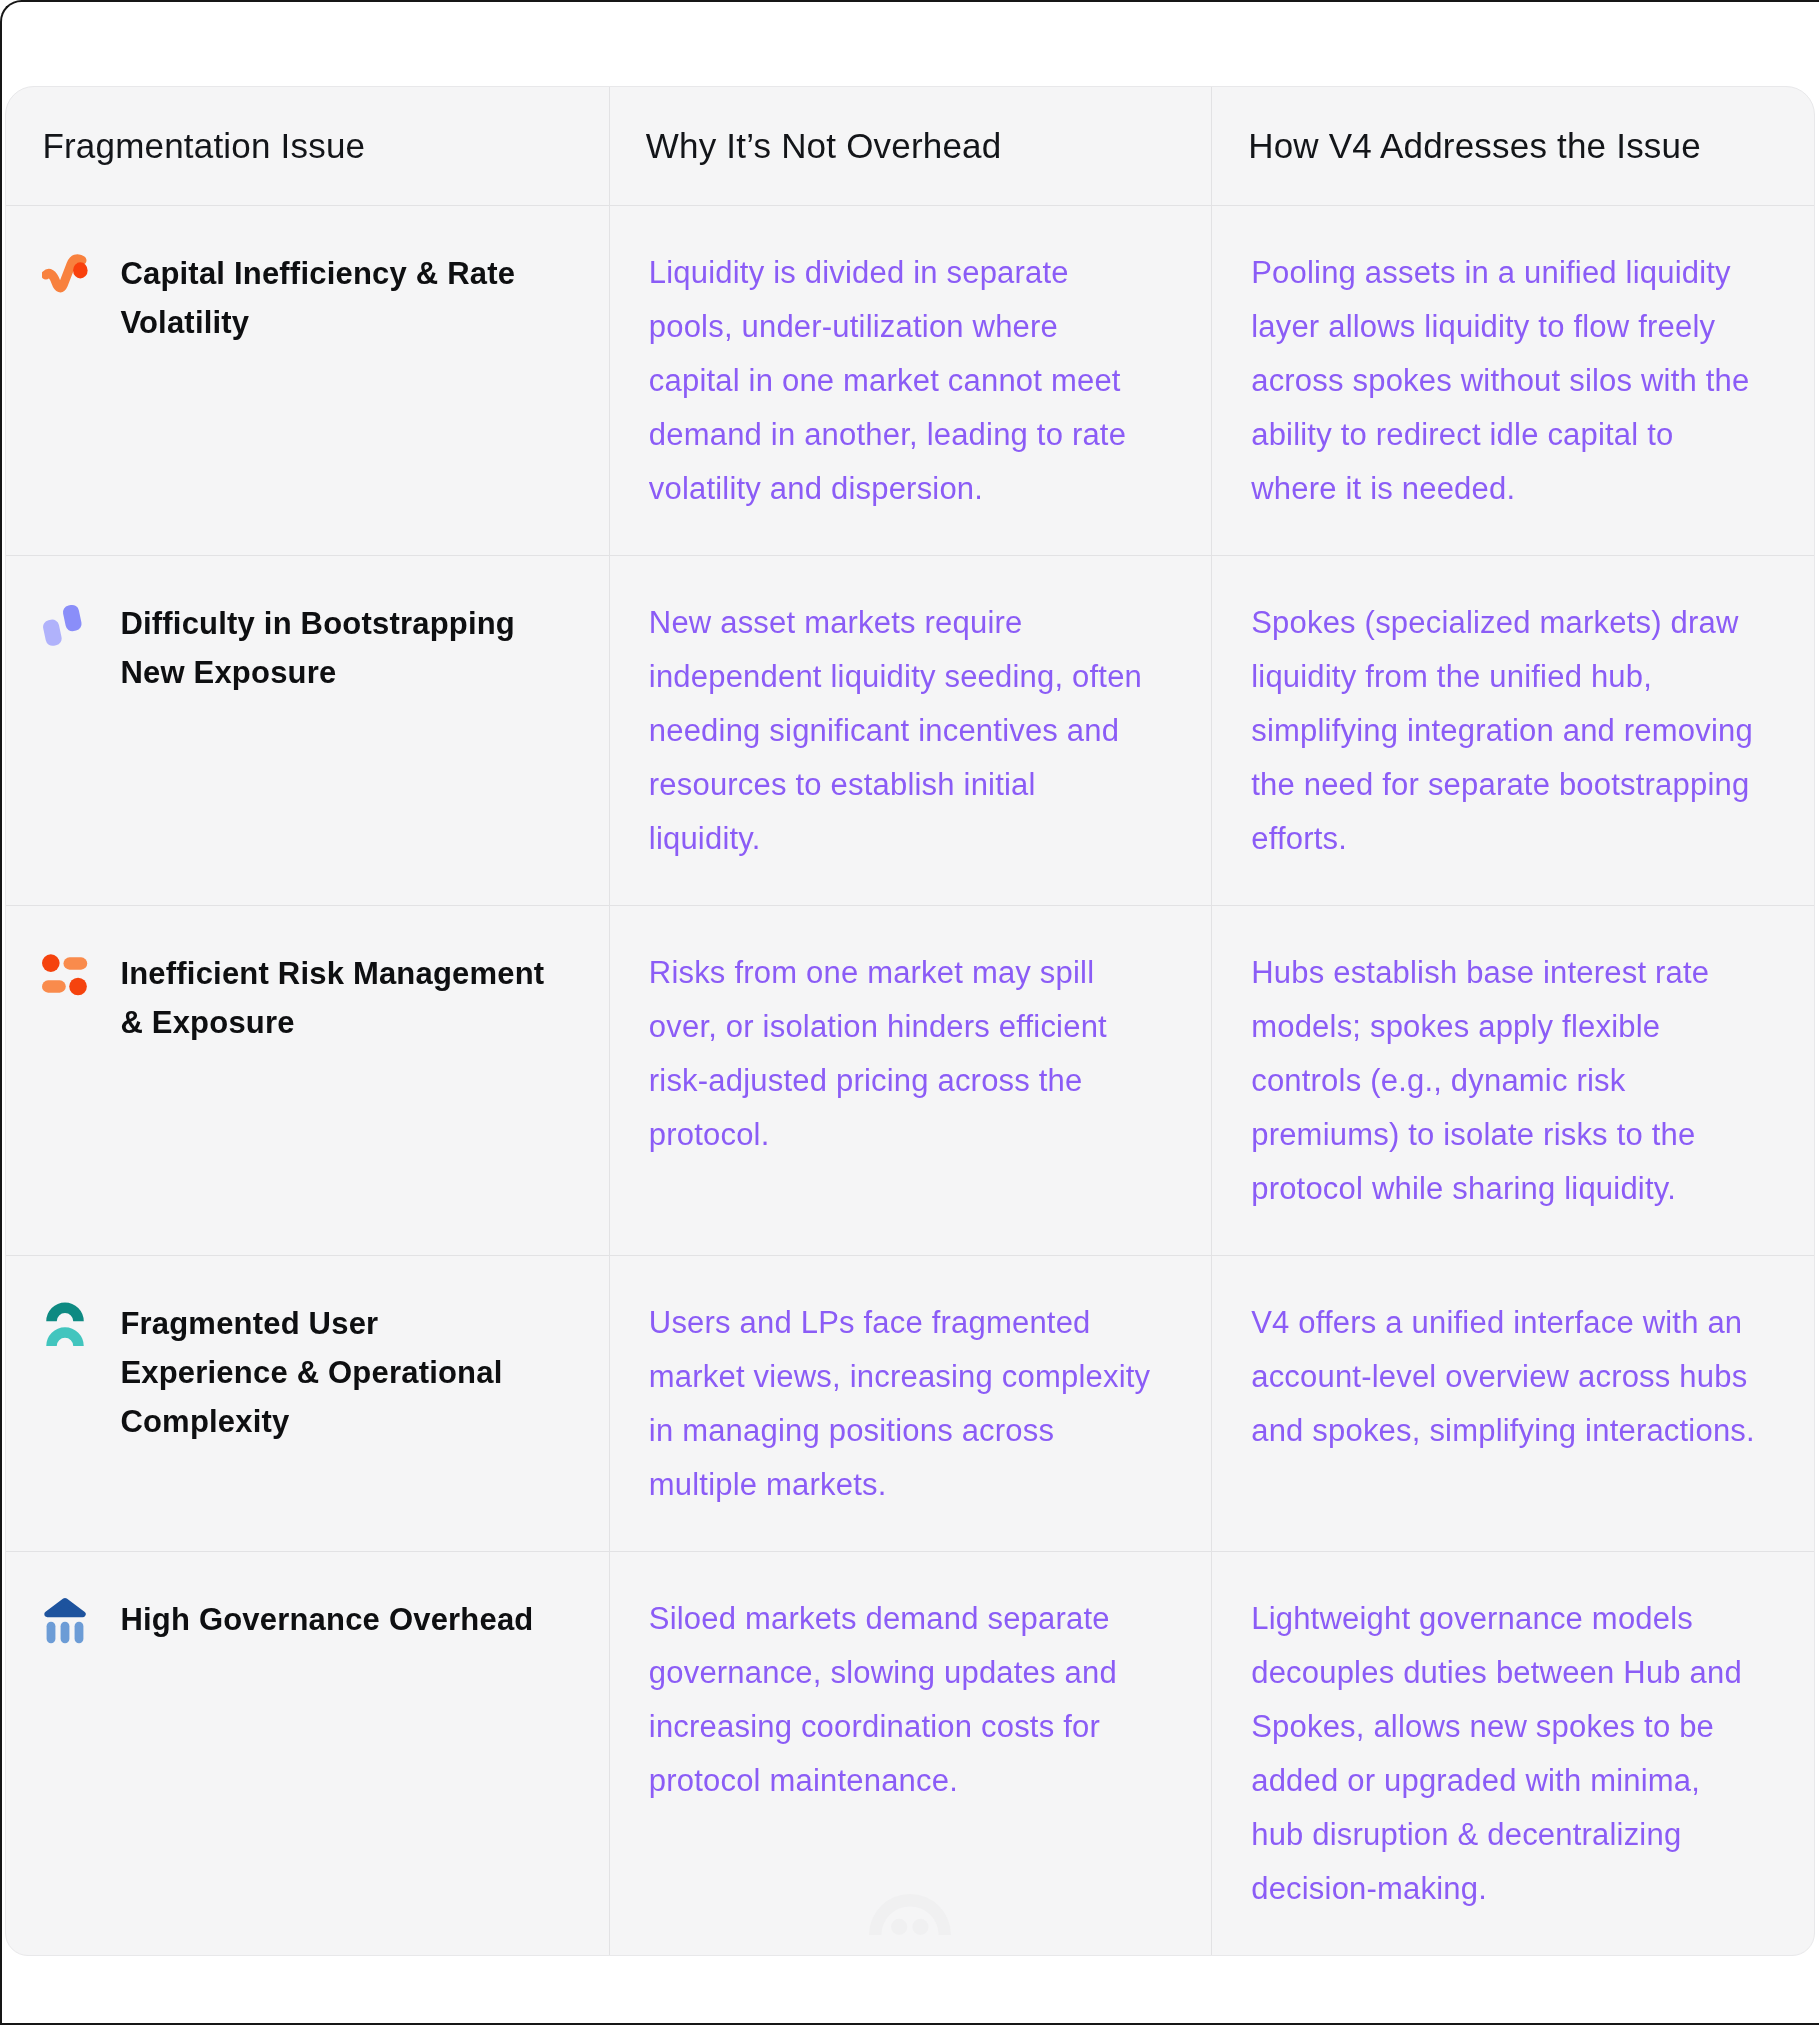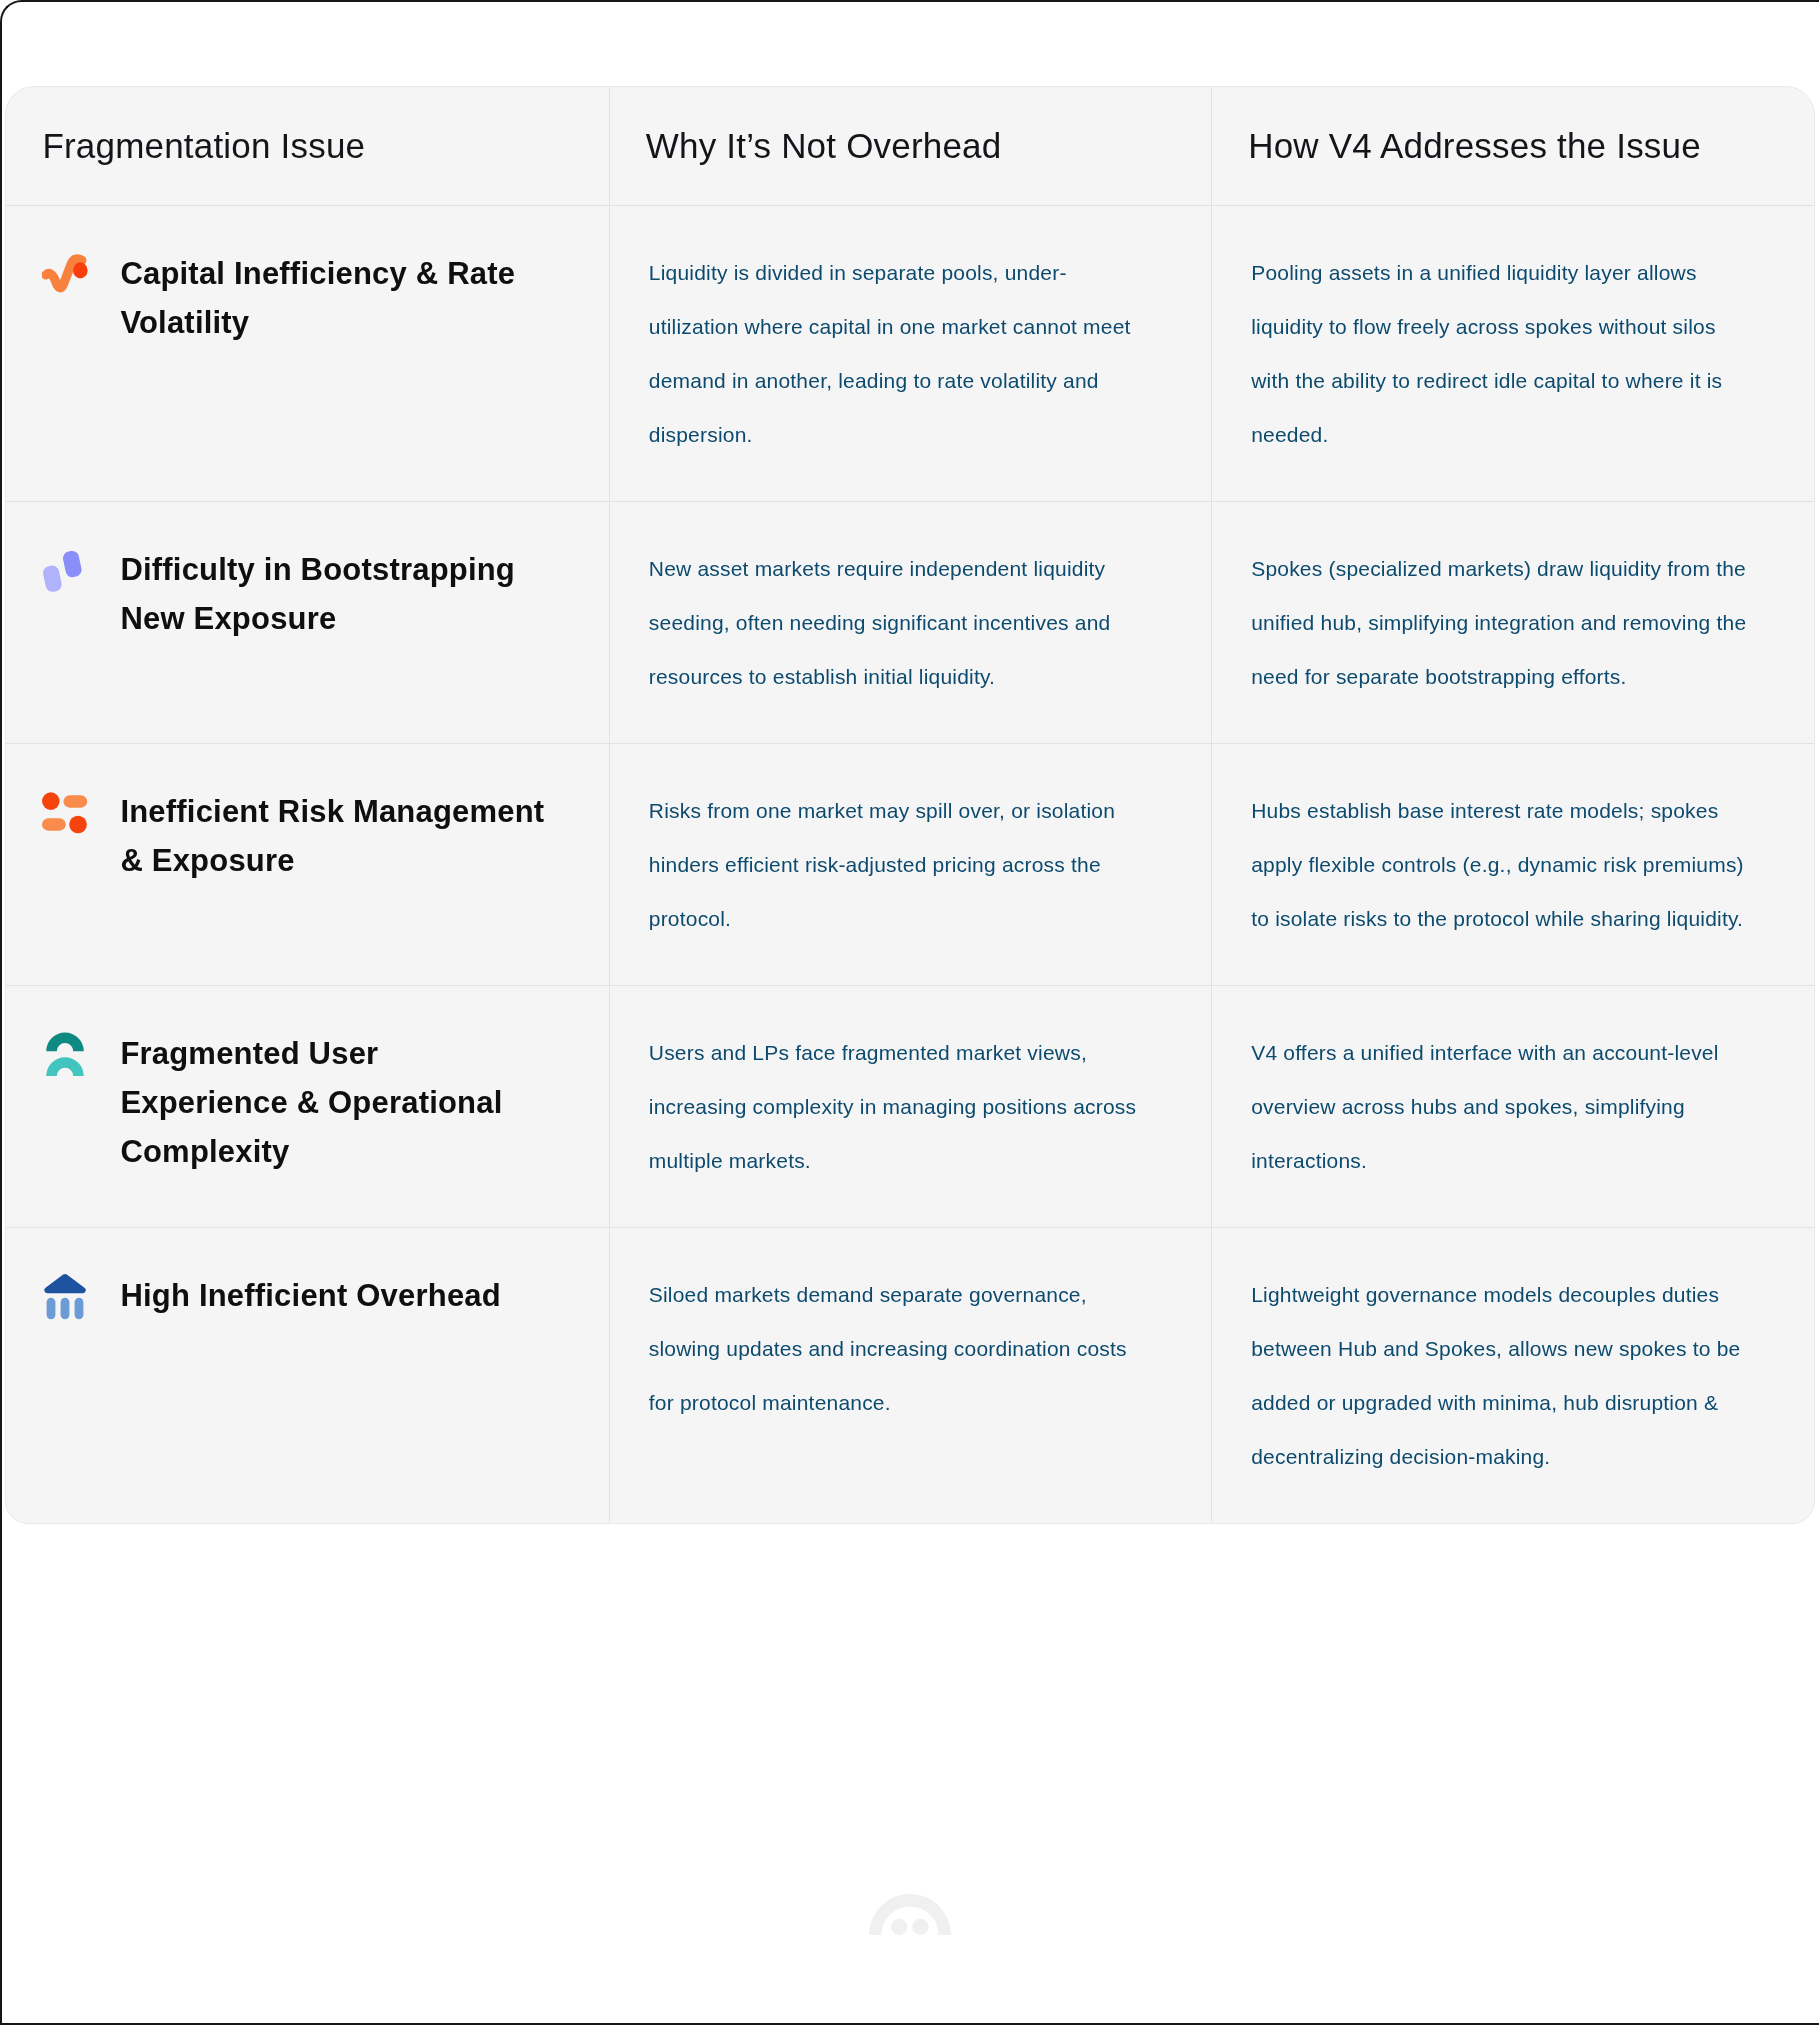--- a/index.html
+++ b/index.html
@@ -57,24 +57,24 @@
   .issue-title {
     font-size: 31px;
     font-weight: 700;
     line-height: 49px;
     color: #0e0f11;
     max-width: 432px;
     letter-spacing: 0.2px;
   }
   .text-cell { padding: 40px 56px 39px 39px; }
   .text-cell p {
-    font-size: 21px;
+    font-size: 31px;
     font-weight: 400;
     line-height: 54px;
-    color: #0c4a6e;
+    color: #8b5cf6;
     letter-spacing: 0.2px;
   }
   .watermark {
     position: absolute;
     left: 869px;
     top: 1894px;
     width: 82px;
     height: 41px;
   }
   .watermark svg { display: block; width: 100%; height: 100%; }
@@ -169,21 +169,21 @@
   <div class="row">
     <div class="cell issue-cell">
       <span class="icon">
         <svg viewBox="0 0 60 62" fill="none">
           <polygon points="30,5 53,22 7,22" fill="#1d539e" stroke="#1d539e" stroke-width="8" stroke-linejoin="round"></polygon>
           <rect x="6" y="32" width="11.5" height="28" rx="5.75" fill="#6c9cd6"></rect>
           <rect x="24.25" y="32" width="11.5" height="28" rx="5.75" fill="#6c9cd6"></rect>
           <rect x="42.5" y="32" width="11.5" height="28" rx="5.75" fill="#6c9cd6"></rect>
         </svg>
       </span>
-      <div class="issue-title">High Inefficient Overhead</div>
+      <div class="issue-title">High Governance Overhead</div>
     </div>
     <div class="cell text-cell">
       <p>Siloed markets demand separate governance, slowing updates and increasing coordination costs for protocol maintenance.</p>
     </div>
     <div class="cell text-cell">
       <p>Lightweight governance models decouples duties between Hub and Spokes, allows new spokes to be added or upgraded with minima, hub disruption &amp; decentralizing decision-making.</p>
     </div>
   </div>
 
 </div>

